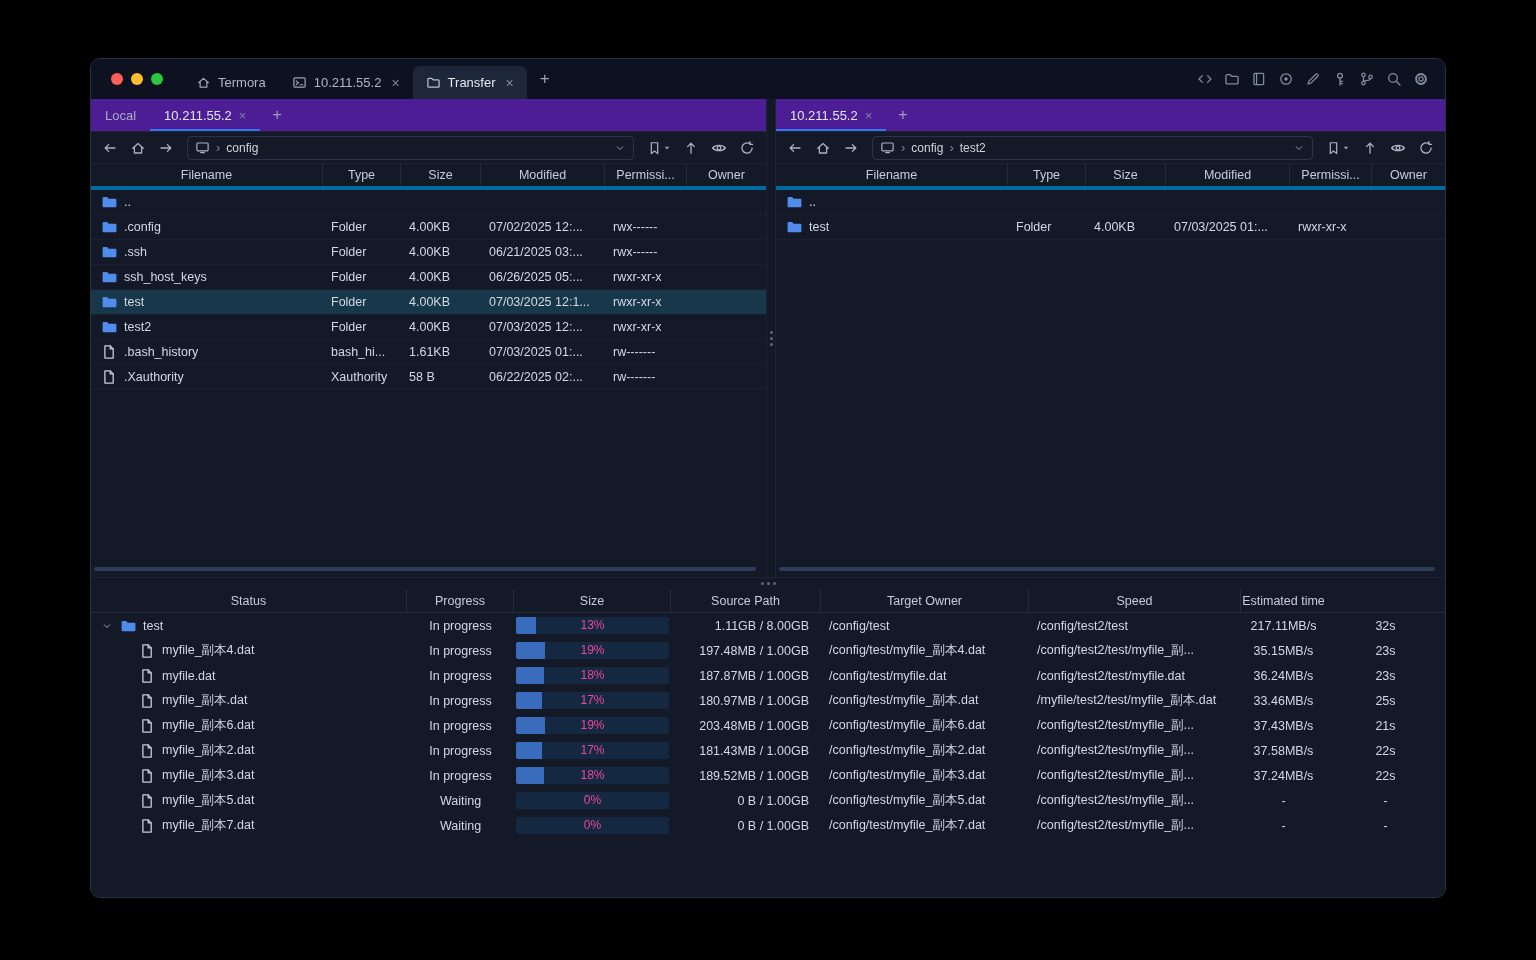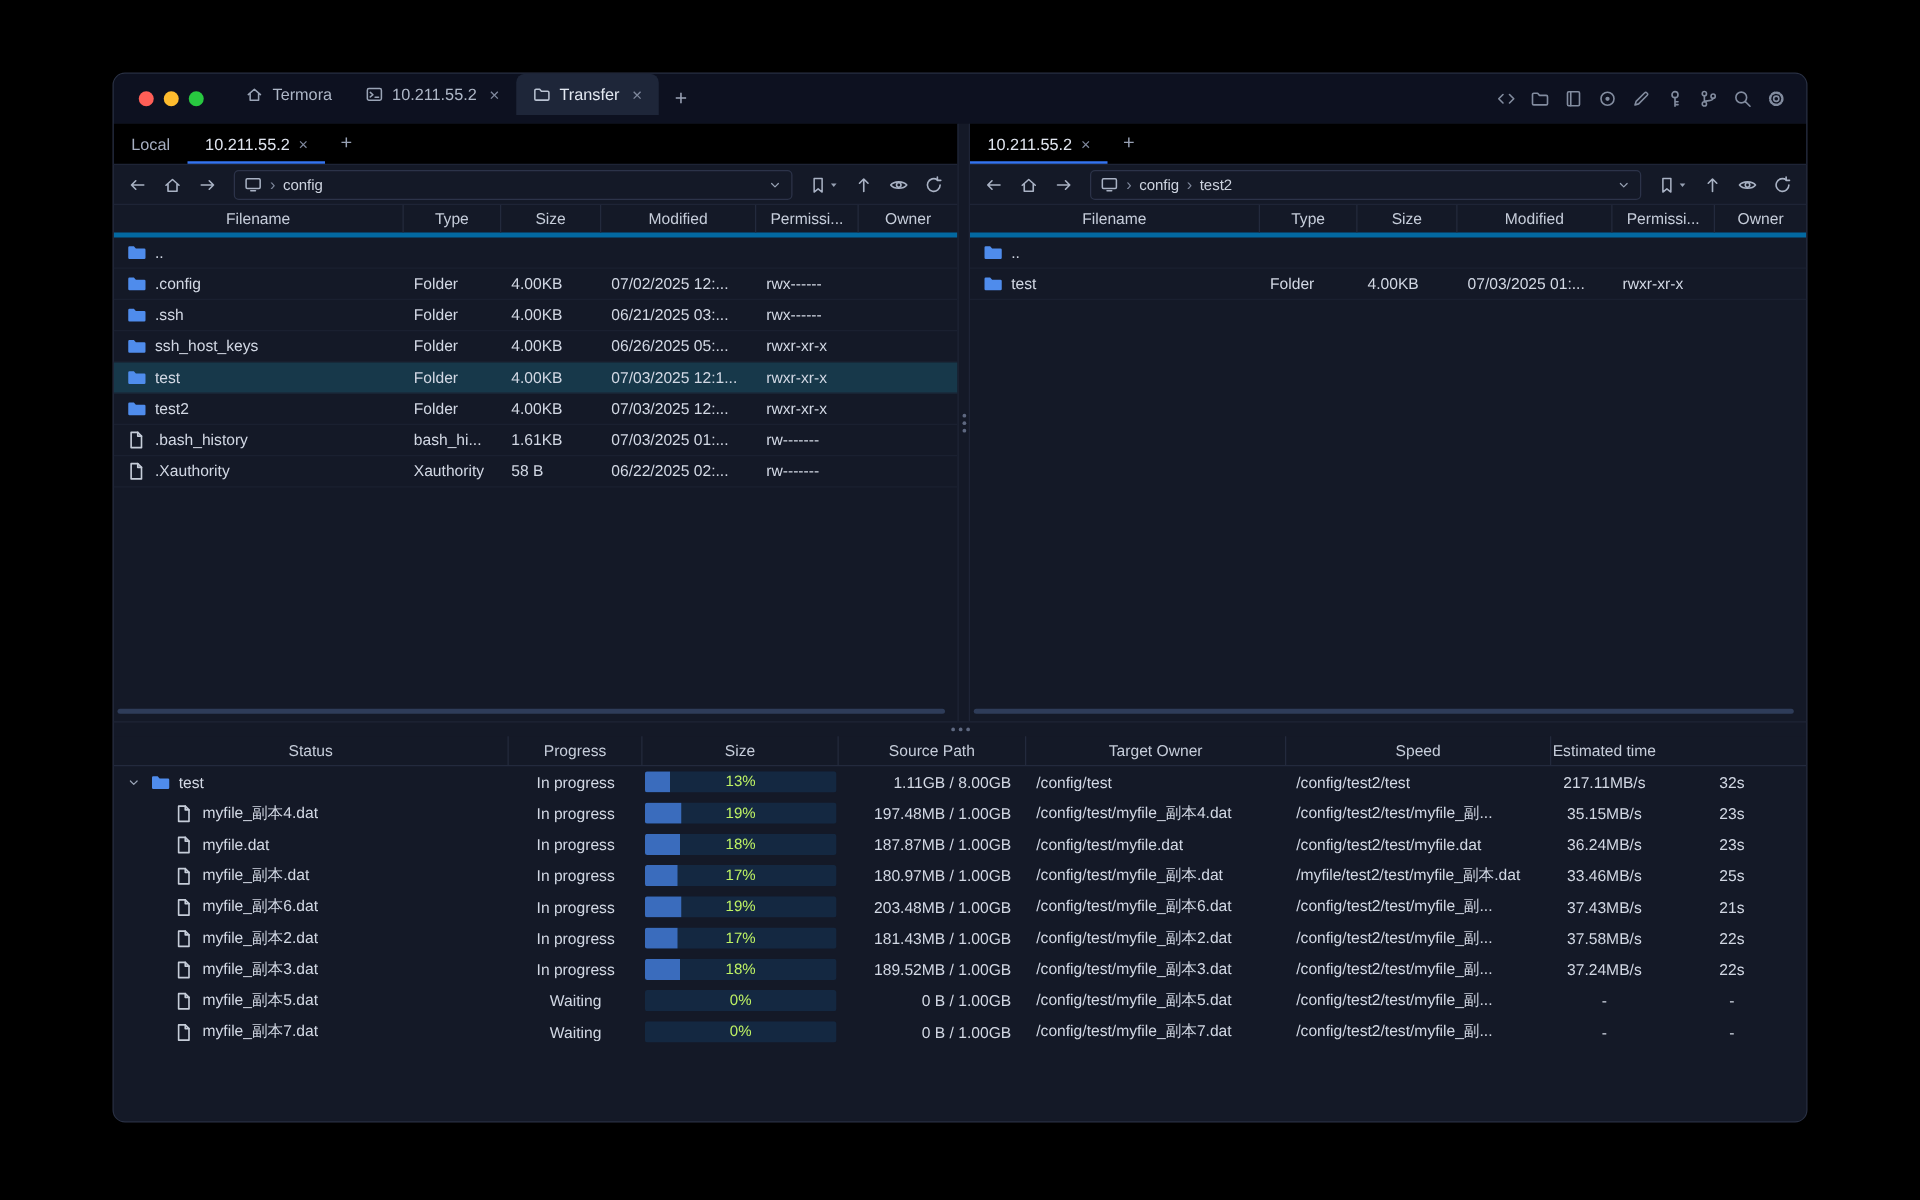--- a/index.html
+++ b/index.html
@@ -3,21 +3,21 @@
 <meta charset="utf-8">
 <style>
 *{box-sizing:border-box;margin:0;padding:0}
 html,body{width:1536px;height:960px;overflow:hidden}
 body{background:#000;font-family:"Liberation Sans","DejaVu Sans",sans-serif}
 .window{position:absolute;left:90px;top:58px;width:1356px;height:840px;background:#141927;border:1px solid #2a3144;border-radius:10px;overflow:hidden;display:flex;flex-direction:column;color:#d4dae6;font-size:13px;box-shadow:0 24px 70px rgba(0,0,0,.65)}
 
 .titlebar{height:40px;background:#0d1120;display:flex;align-items:center;flex:0 0 auto}
 .lights{display:flex;gap:8px;padding:0 20px}
 .light{width:12px;height:12px;border-radius:50%}
-.title-tabs{display:flex;align-items:flex-start;align-self:stretch}
+.title-tabs{display:flex;align-items:flex-end;align-self:stretch}
 .title-tab{display:flex;align-items:center;gap:7px;height:33px;padding:0 13px;border-radius:7px 7px 0 0;color:#aeb7c7;cursor:default}
 .title-tab.active{background:#1e2639;color:#e4e9f2}
 .title-tab .close{margin-left:3px;color:#7f889d;font-size:14px;line-height:1}
 .ticon{display:flex;color:#9aa4b6}
 .title-tab.active .ticon{color:#bac3d3}
 .ticon svg{width:15px;height:15px}
 .newtab{display:flex;align-items:center;align-self:stretch;padding:0 13px;color:#98a1b4;font-size:17px}
 .tb-actions{margin-left:auto;display:flex;align-items:center;gap:11px;padding-right:16px;color:#828c9f}
 .tb-icon{display:flex}
 .tb-icon svg{width:16px;height:16px}
@@ -25,21 +25,21 @@
 .panels{flex:1 1 auto;display:flex;min-height:0}
 .file-panel{display:flex;flex-direction:column;min-width:0;background:#141927}
 .file-panel.left{flex:0 0 675px}
 .file-panel.right{flex:1 1 auto}
 .vsplit{flex:0 0 10px;border-left:1px solid #1e2436;border-right:1px solid #1e2436;display:flex;align-items:center;justify-content:center;background:#141927}
 .hsplit{flex:0 0 12px;border-top:1px solid #1e2436;display:flex;align-items:center;justify-content:center;background:#141927}
 .dotcol{display:flex;flex-direction:column;gap:3px}
 .dotrow{display:flex;flex-direction:row;gap:3px}
 .dot{width:3px;height:3px;border-radius:50%;background:#5e6880}
 
-.panel-tabs{height:33px;background:#000000;display:flex;align-items:stretch;border-bottom:1px solid #1e2436;flex:0 0 auto}
+.panel-tabs{height:33px;background:#4c1d95;display:flex;align-items:stretch;border-bottom:1px solid #1e2436;flex:0 0 auto}
 .ptab-list{display:flex;align-items:stretch}
 .ptab{display:flex;align-items:center;gap:7px;padding:0 14px;color:#a6aec0;position:relative}
 .ptab.active{color:#e1e6f0}
 .ptab.active::after{content:"";position:absolute;left:0;right:0;bottom:0;height:2px;background:var(--accent,#3574f0)}
 .ptab .close{color:#7f889d;font-size:13px;line-height:1}
 .ptab-plus{display:flex;align-items:center;padding:0 12px;color:#98a1b4;font-size:16px}
 
 .panel-toolbar{height:32px;display:flex;align-items:center;padding:0 6px;border-bottom:1px solid #1e2436;flex:0 0 auto;gap:2px}
 .tool-btn{width:26px;height:24px;display:flex;align-items:center;justify-content:center;color:#a9b2c4;border-radius:4px;flex:0 0 auto}
 .tool-btn svg{width:16px;height:16px}
@@ -80,21 +80,21 @@
 .tcell.name.child{padding-left:48px}
 .expander{display:flex;color:#9aa4b6;flex:0 0 auto}
 .expander svg{width:12px;height:12px}
 .tcell.status{text-align:center}
 .tcell.size{text-align:right;padding-right:12px}
 .tcell.path{padding-left:8px}
 .tcell.center{text-align:center}
 .pwrap{padding:0 2px}
 .pbar{height:17px;background:var(--ptrack,#142841);border-radius:2px;position:relative;overflow:hidden}
 .pfill{position:absolute;left:0;top:0;bottom:0;background:var(--pfill,#3a6cbd)}
-.plabel{position:relative;display:block;text-align:center;font-size:12px;line-height:17px;color:#bef264}
+.plabel{position:relative;display:block;text-align:center;font-size:12px;line-height:17px;color:#ec4899}
 </style>
 </head>
 <body>
 
 <div class="window">
 
   <header class="titlebar">
     <div class="lights" id="lights">
         <span class="light" style="background: rgb(255, 95, 87);"></span>
         <span class="light" style="background: rgb(254, 188, 46);"></span>

